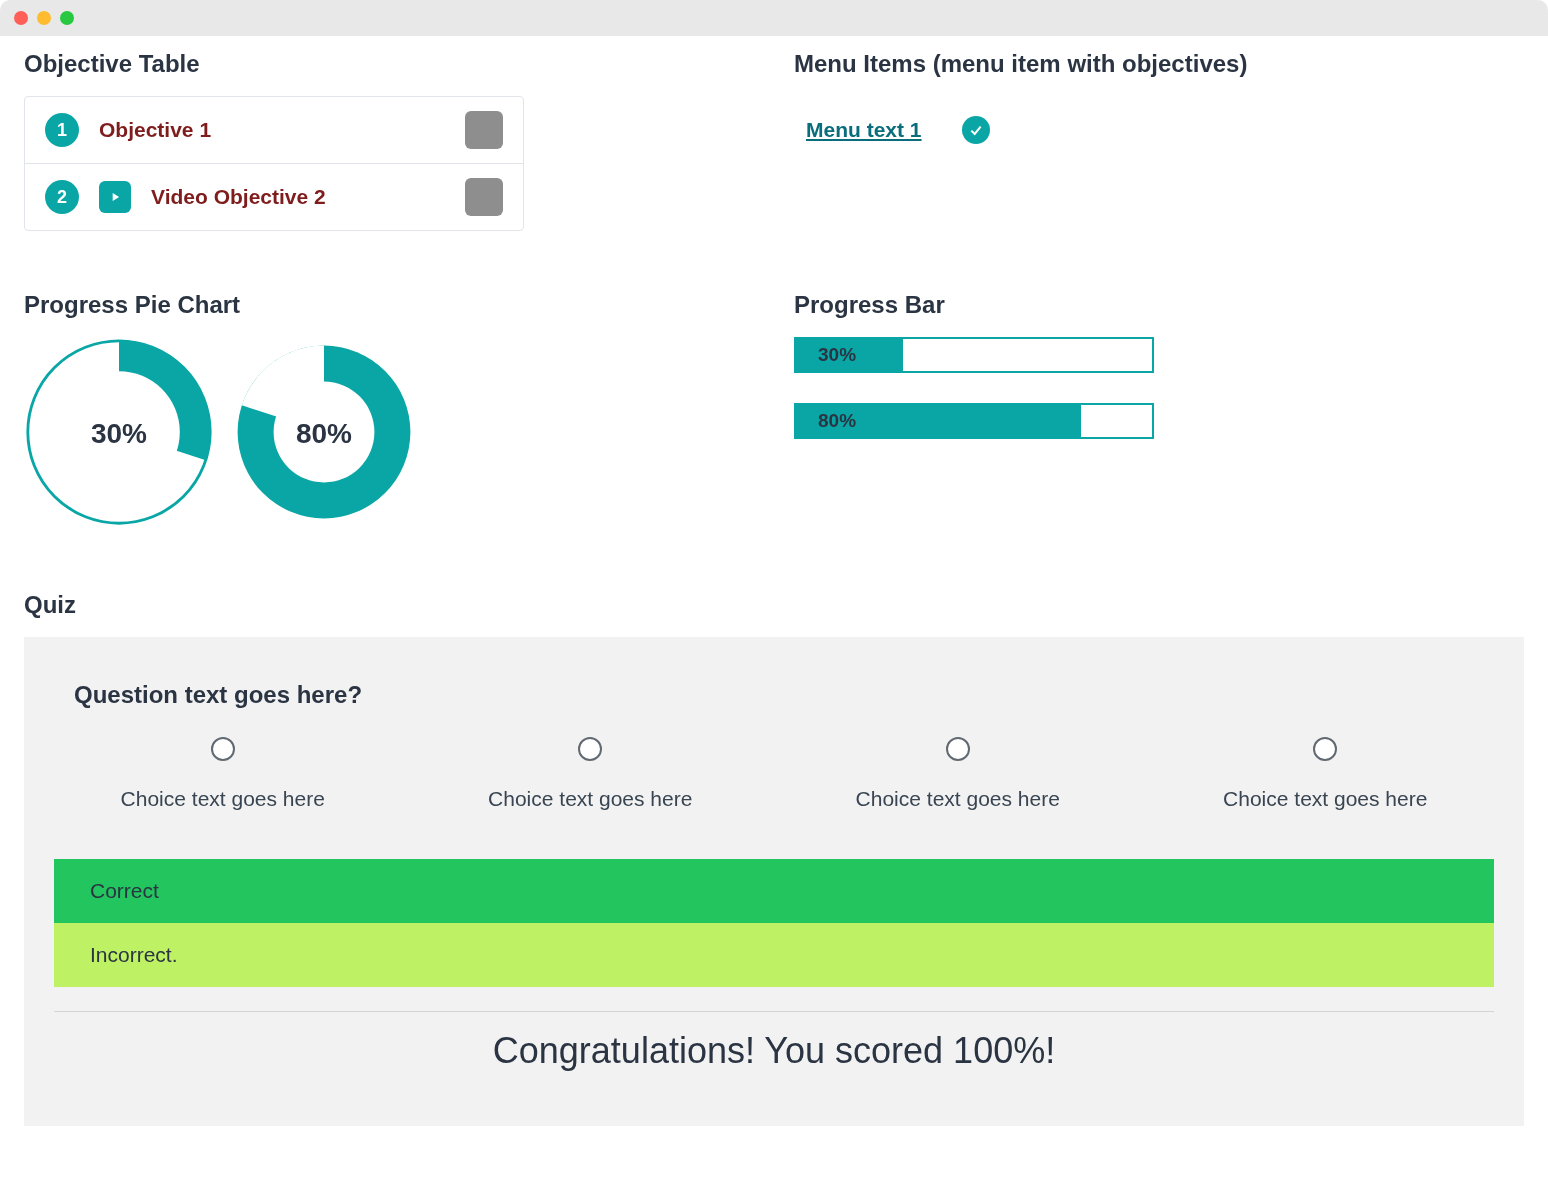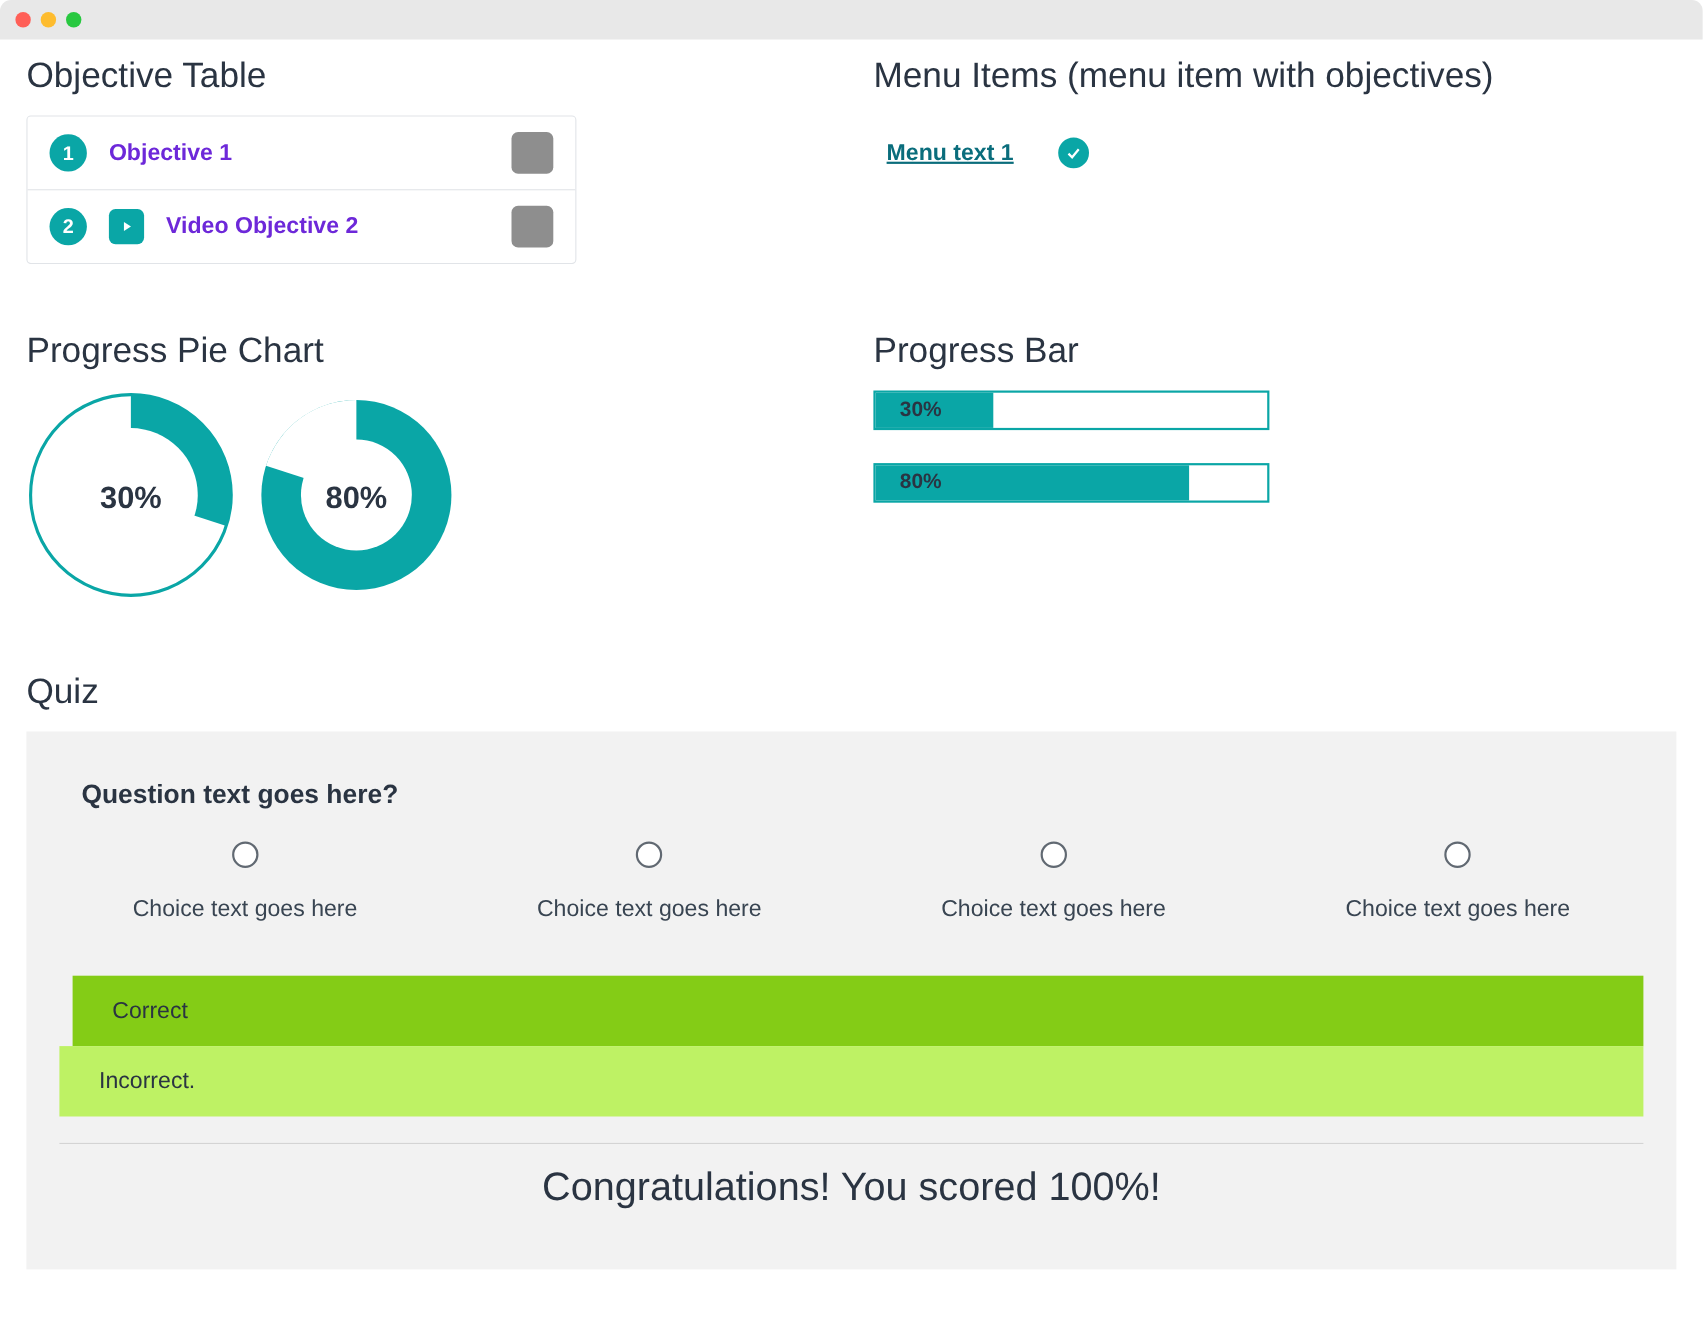--- a/index.html
+++ b/index.html
@@ -28,22 +28,22 @@
   .page {
     padding: 14px 24px 24px 24px;
   }
   .top-row, .mid-row {
     display: flex;
     gap: 40px;
     margin-bottom: 60px;
   }
   .col { flex: 1; }
   h2.section-title {
-    font-size: 32px;
-    font-weight: 400;
+    font-size: 24px;
+    font-weight: 700;
     color: #2a3442;
     margin-bottom: 18px;
   }
   
   .obj-table {
     border: 1px solid #e1e4e8;
     border-radius: 4px;
     width: 500px;
   }
   .obj-row {
@@ -67,21 +67,21 @@
     width: 32px; height: 32px;
     background: #0aa6a6;
     border-radius: 6px;
     display: flex; align-items: center; justify-content: center;
   }
   .obj-play svg { fill: #fff; width: 14px; height: 14px; }
   .obj-label {
     flex: 1;
     font-size: 21px;
     font-weight: 600;
-    color: #6d28d9;
+    color: #7f1d1d;
   }
   .obj-box {
     width: 38px; height: 38px;
     background: #8e8e8e;
     border-radius: 6px;
   }
   
   .menu-col { padding-top: 0; }
   .menu-list { padding: 20px 0 0 12px; }
   .menu-item {
@@ -151,21 +151,21 @@
     border: 2px solid #616972; background: #fff;
   }
   .choice-text {
     font-size: 21px; color: #394552;
   }
   .feedback {
     padding: 20px 36px;
     font-size: 21px;
     color: #2a3442;
   }
-  .fb-correct { background: #84cc16; margin-left: 12px; }
+  .fb-correct { background: #22c55e; }
   .fb-incorrect { background: #bef264; }
   .quiz-divider { border:none; border-top:1px solid #d4d4d4; margin: 24px 0 18px; }
   .congrats {
     text-align: center;
     font-size: 36px;
     color: #2a3442;
     font-weight: 400;
   }
 </style>
 </head>

